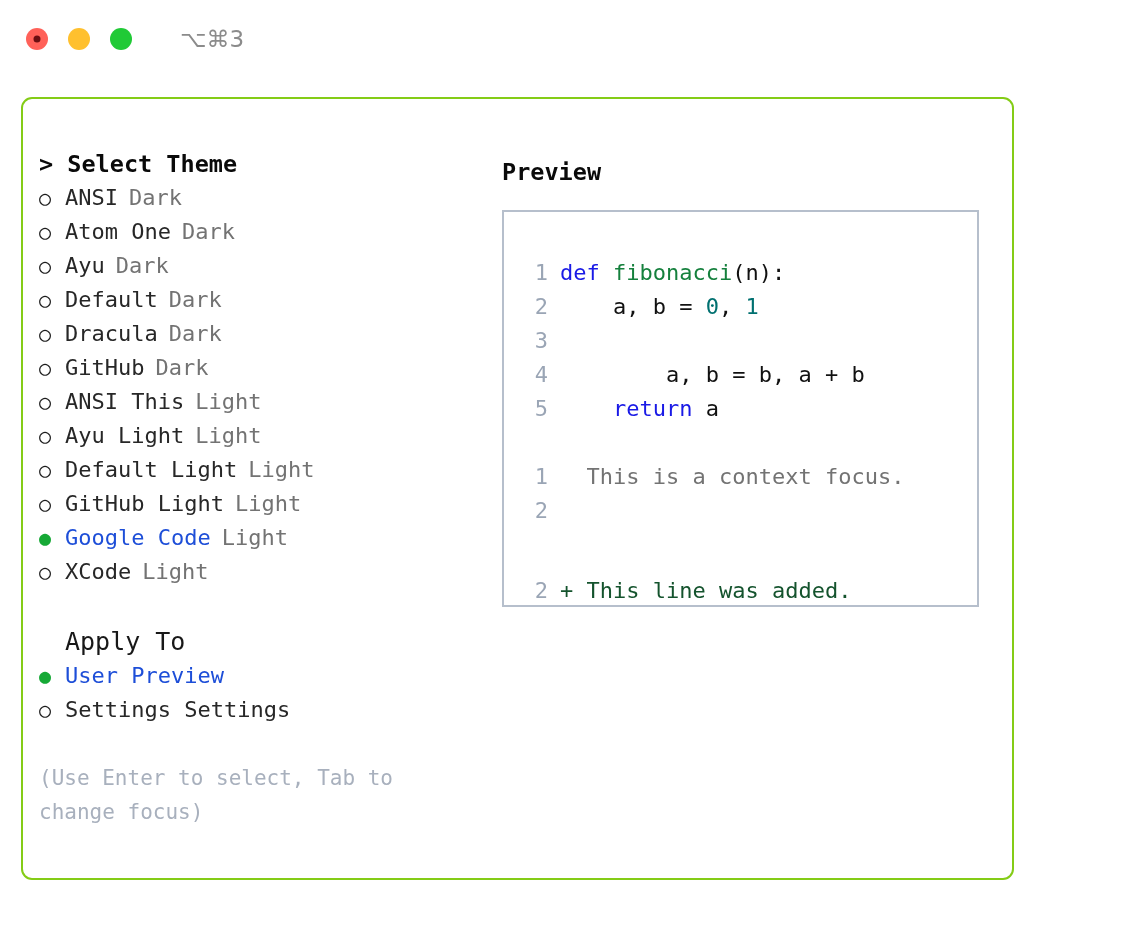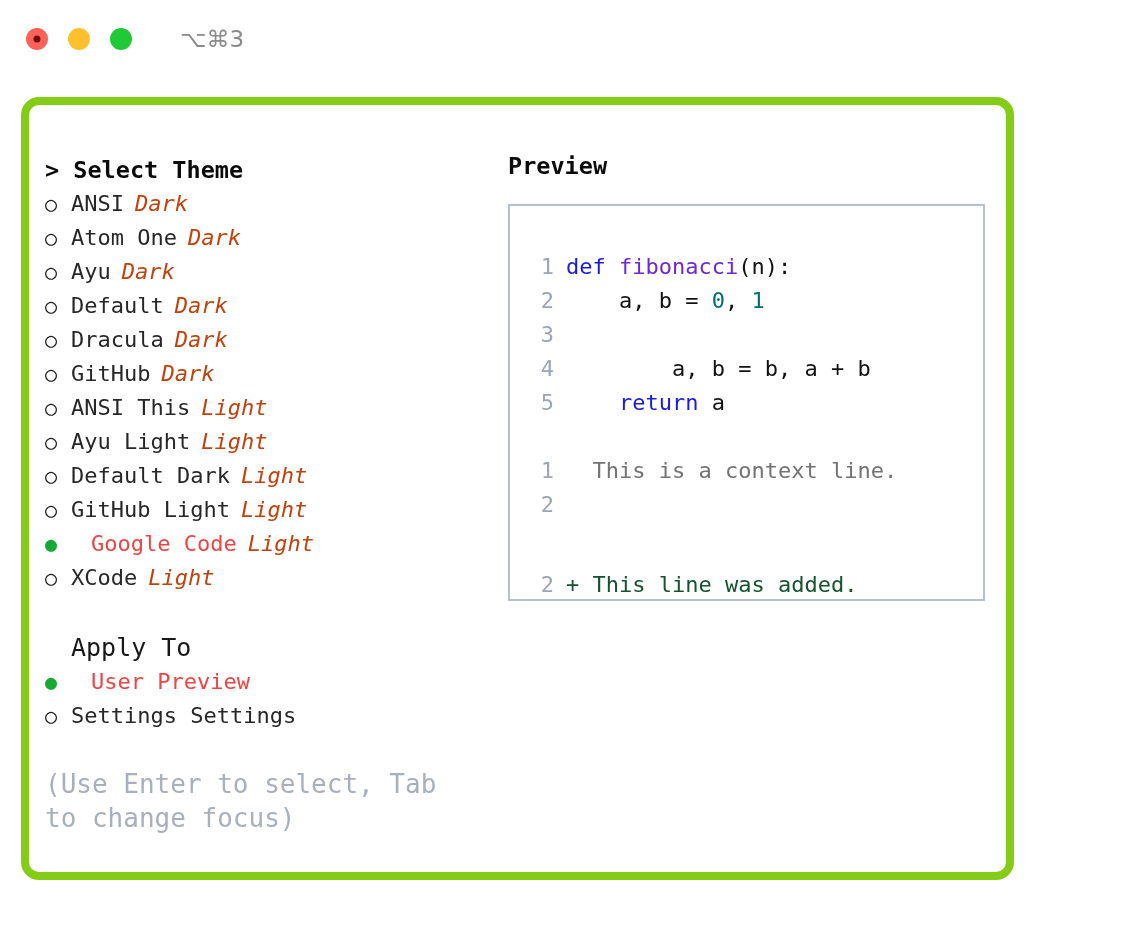--- a/index.html
+++ b/index.html
@@ -69,22 +69,22 @@
     font-weight: 500;
   }
 
   
   .card {
     position: absolute;
     left: 21px;
     top: 97px;
     width: 993px;
     height: 783px;
-    border: 8px solid #84cc16;
-    border-radius: 18px;
+    border: 2px solid #84cc16;
+    border-radius: 11px;
     background: #ffffff;
   }
 
   .columns {
     position: absolute;
     left: 0; top: 0;
     width: 100%; height: 100%;
   }
 
   
@@ -116,54 +116,53 @@
   .bullet {
     width: 26px;
     flex: 0 0 26px;
     font-size: 20px;
     color: #1b1b1b;
     line-height: 34px;
   }
   .bullet.sel { color: #16a936; }
 
   .opt-label { color: #272727; }
-  .opt.selected .opt-label { color: #ef4444; margin-left: 20px; }
+  .opt.selected .opt-label { color: #1d4ed8; }
 
   .opt-tag {
-    color: #c2410c;
+    color: #737373;
     margin-left: 11px;
-    font-style: italic;
   }
 
   
   .apply-block { margin-top: 36px; }
 
   .apply-head {
     font-size: 25px;
     color: #181818;
     line-height: 34px;
     padding-left: 26px;
     white-space: pre;
   }
 
   
   .hint {
     margin-top: 34px;
     width: 420px;
-    font-size: 26px;
+    font-size: 21px;
     line-height: 34px;
     color: #a8b0bd;
     white-space: pre-wrap;
   }
 
   
   .right-col {
     position: absolute;
     left: 479px;
-    top: 44px;
+    top: 56px;
     width: 490px;
   }
 
   .preview-title {
     font-size: 23.5px;
     font-weight: bold;
     color: #0a0a0a;
     line-height: 34px;
   }
 
@@ -189,21 +188,21 @@
   .lineno {
     flex: 0 0 26px;
     text-align: right;
     color: #9aa5b5;
     margin-right: 12px;
   }
 
   .code-text { color: #111111; }
 
   .tok-kw   { color: #1a1ae6; }
-  .tok-fn   { color: #6d28d9; }
+  .tok-fn   { color: #15803d; }
   .tok-num  { color: #007070; }
   .tok-pln  { color: #111111; }
 
   .diff-gap { height: 34px; }
 
   .diff-ctx { color: #737373; }
   .diff-del { color: #c00000; }
   .diff-add { color: #14532d; margin-top: 46px; }
 </style>
 </head>
@@ -229,21 +228,21 @@
 
         <div class="opt-list">
             <div class="opt"><span class="bullet">○</span><span class="opt-label">ANSI</span><span class="opt-tag">Dark</span></div>
             <div class="opt"><span class="bullet">○</span><span class="opt-label">Atom One</span><span class="opt-tag">Dark</span></div>
             <div class="opt"><span class="bullet">○</span><span class="opt-label">Ayu</span><span class="opt-tag">Dark</span></div>
             <div class="opt"><span class="bullet">○</span><span class="opt-label">Default</span><span class="opt-tag">Dark</span></div>
             <div class="opt"><span class="bullet">○</span><span class="opt-label">Dracula</span><span class="opt-tag">Dark</span></div>
             <div class="opt"><span class="bullet">○</span><span class="opt-label">GitHub</span><span class="opt-tag">Dark</span></div>
             <div class="opt"><span class="bullet">○</span><span class="opt-label">ANSI This</span><span class="opt-tag">Light</span></div>
             <div class="opt"><span class="bullet">○</span><span class="opt-label">Ayu Light</span><span class="opt-tag">Light</span></div>
-            <div class="opt"><span class="bullet">○</span><span class="opt-label">Default Dark</span><span class="opt-tag">Light</span></div>
+            <div class="opt"><span class="bullet">○</span><span class="opt-label">Default Light</span><span class="opt-tag">Light</span></div>
             <div class="opt"><span class="bullet">○</span><span class="opt-label">GitHub Light</span><span class="opt-tag">Light</span></div>
             <div class="opt selected"><span class="bullet sel">●</span><span class="opt-label">Google Code</span><span class="opt-tag">Light</span></div>
             <div class="opt"><span class="bullet">○</span><span class="opt-label">XCode</span><span class="opt-tag">Light</span></div>
           </div>
 
         <div class="apply-block">
           <div class="apply-head">Apply To</div>
           <div class="opt-list">
               <div class="opt selected"><span class="bullet sel">●</span><span class="opt-label">User Preview</span></div>
               <div class="opt"><span class="bullet">○</span><span class="opt-label">Settings Settings</span></div>
@@ -259,21 +258,21 @@
         <div class="code-box">
           <div>
               <div class="code-line"><span class="lineno">1</span><span class="code-text"><span class="tok-kw">def </span><span class="tok-fn">fibonacci</span><span class="tok-pln">(n):</span></span></div>
               <div class="code-line"><span class="lineno">2</span><span class="code-text"><span class="tok-pln">    a, b = </span><span class="tok-num">0</span><span class="tok-pln">, </span><span class="tok-num">1</span></span></div>
               <div class="code-line"><span class="lineno">3</span></div>
               <div class="code-line"><span class="lineno">4</span><span class="code-text"><span class="tok-pln">        a, b = b, a + b</span></span></div>
               <div class="code-line"><span class="lineno">5</span><span class="code-text"><span class="tok-pln">    </span><span class="tok-kw">return</span><span class="tok-pln"> a</span></span></div>
             </div>
           <div class="diff-gap"></div>
           <div>
-              <div class="code-line"><span class="lineno">1</span><span class="diff-ctx">  This is a context line.</span></div>
+              <div class="code-line"><span class="lineno">1</span><span class="diff-ctx">  This is a context focus.</span></div>
               <div class="code-line"><span class="lineno">2</span></div>
               <div class="code-line"><span class="lineno">2</span><span class="diff-add">+ This line was added.</span></div>
             </div>
         </div>
       </div>
 
     </div>
   </div>
 </div>
 

